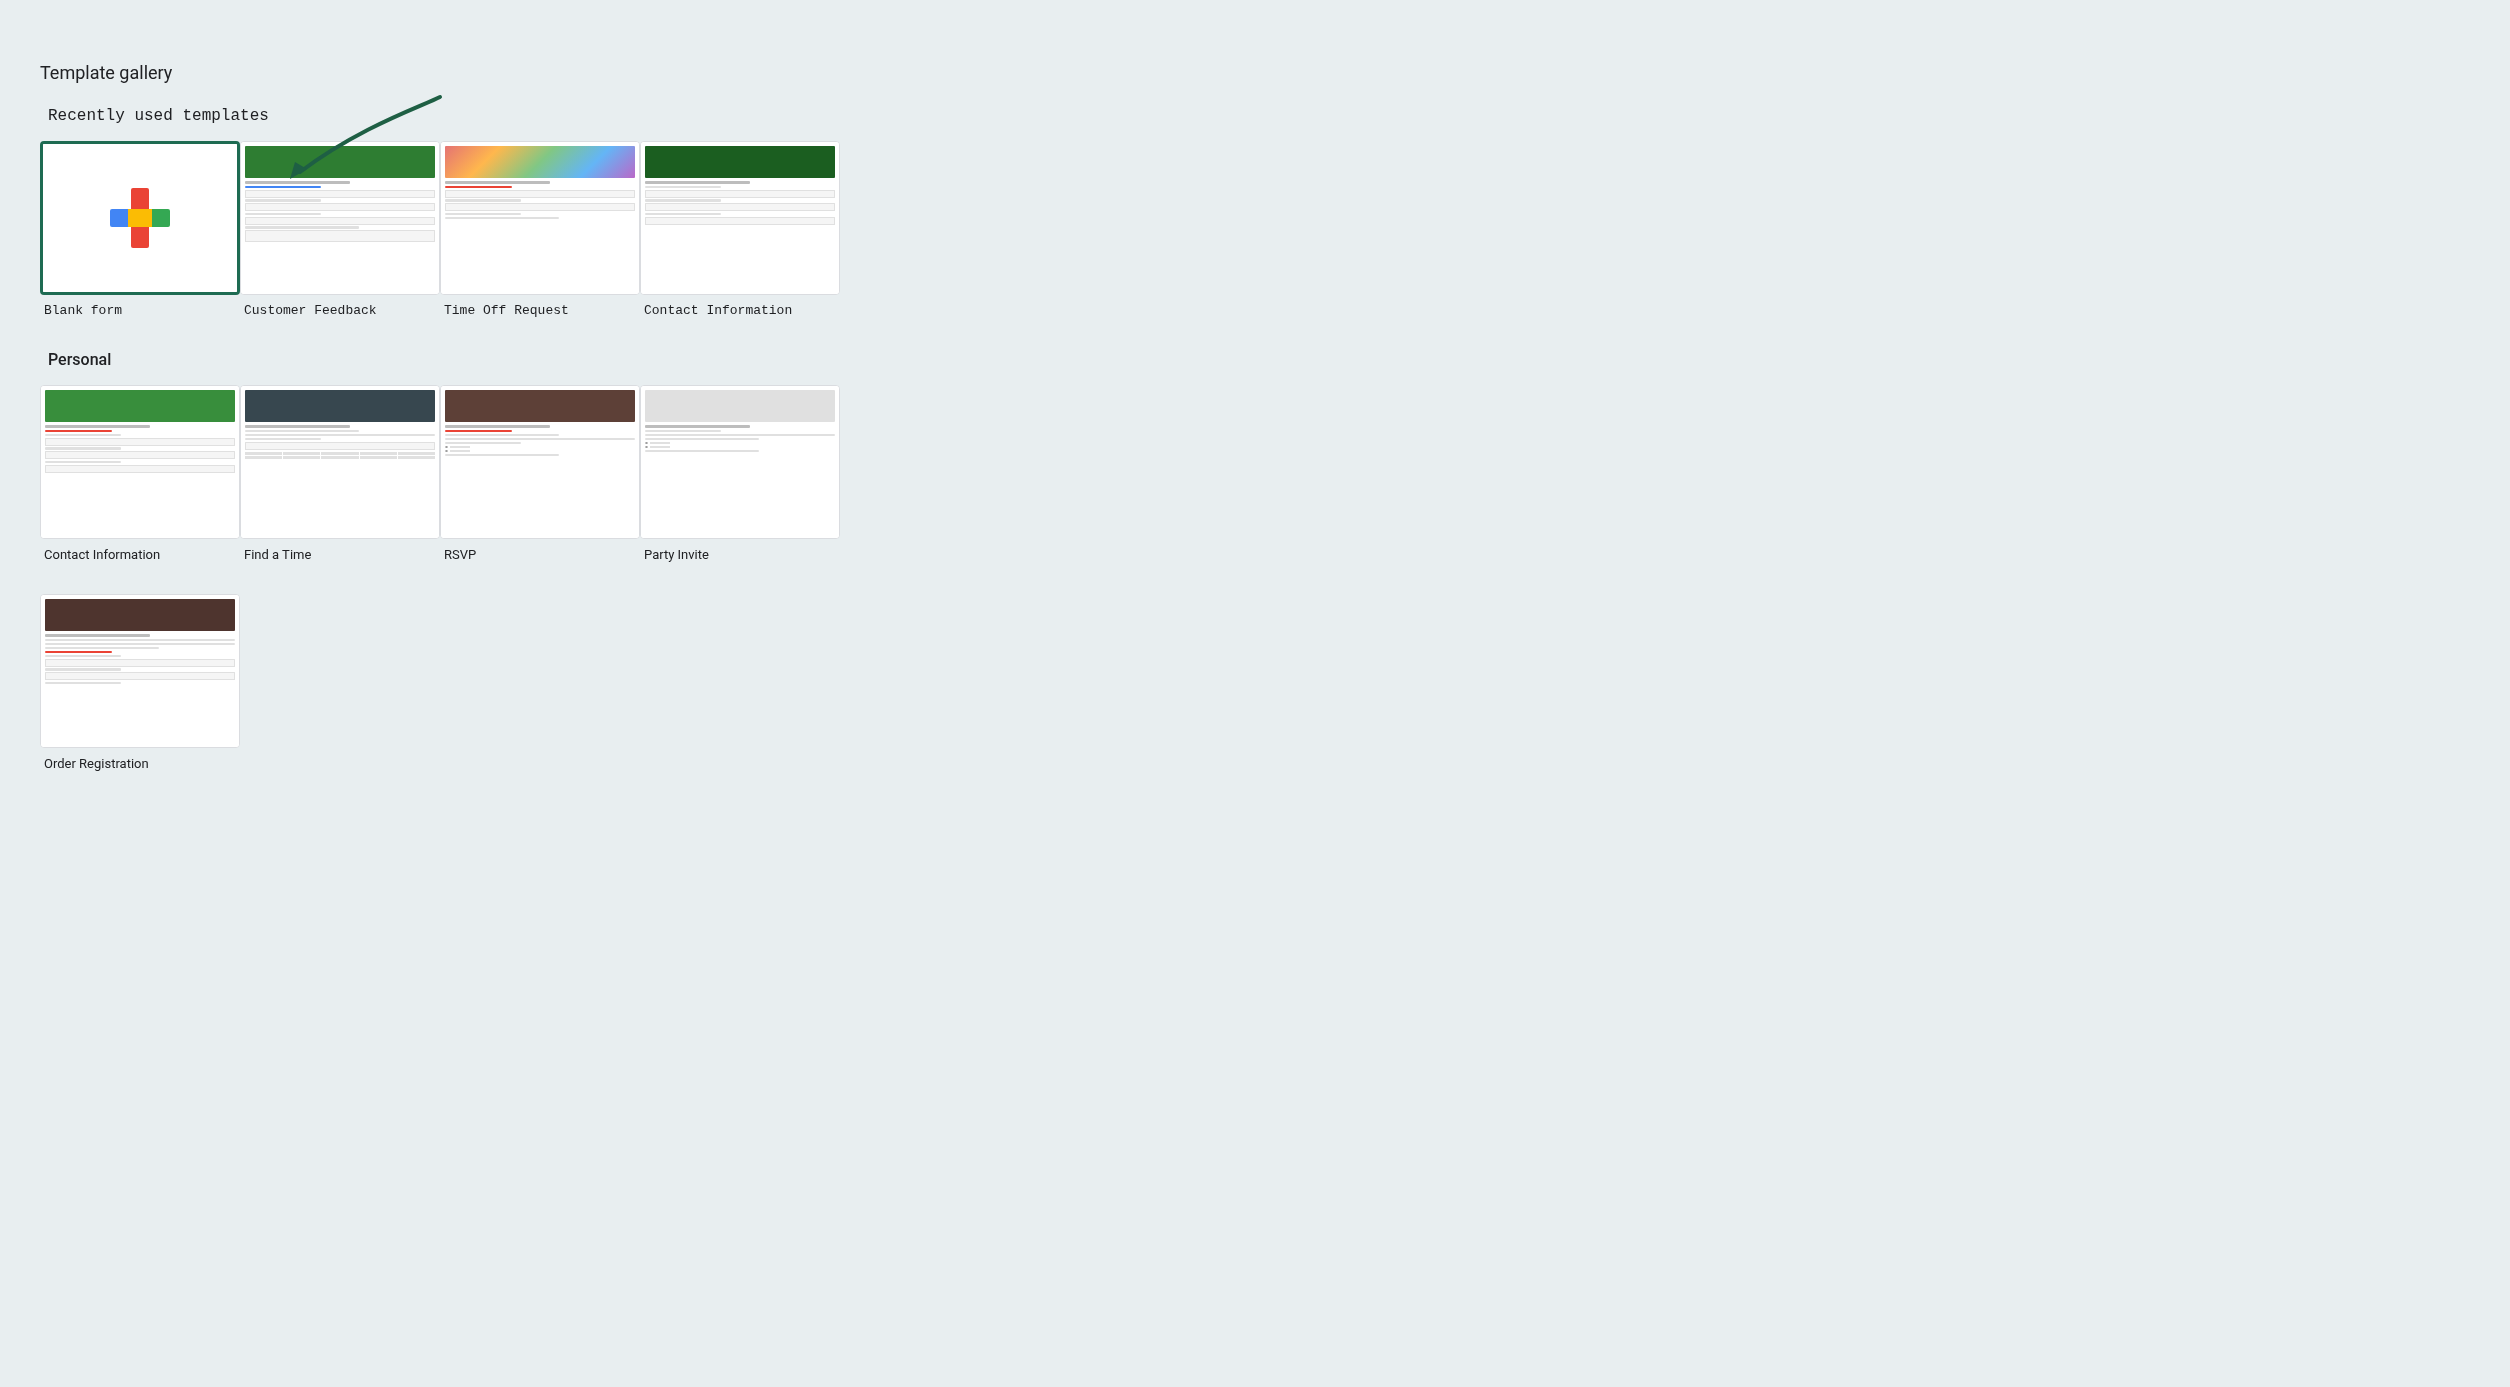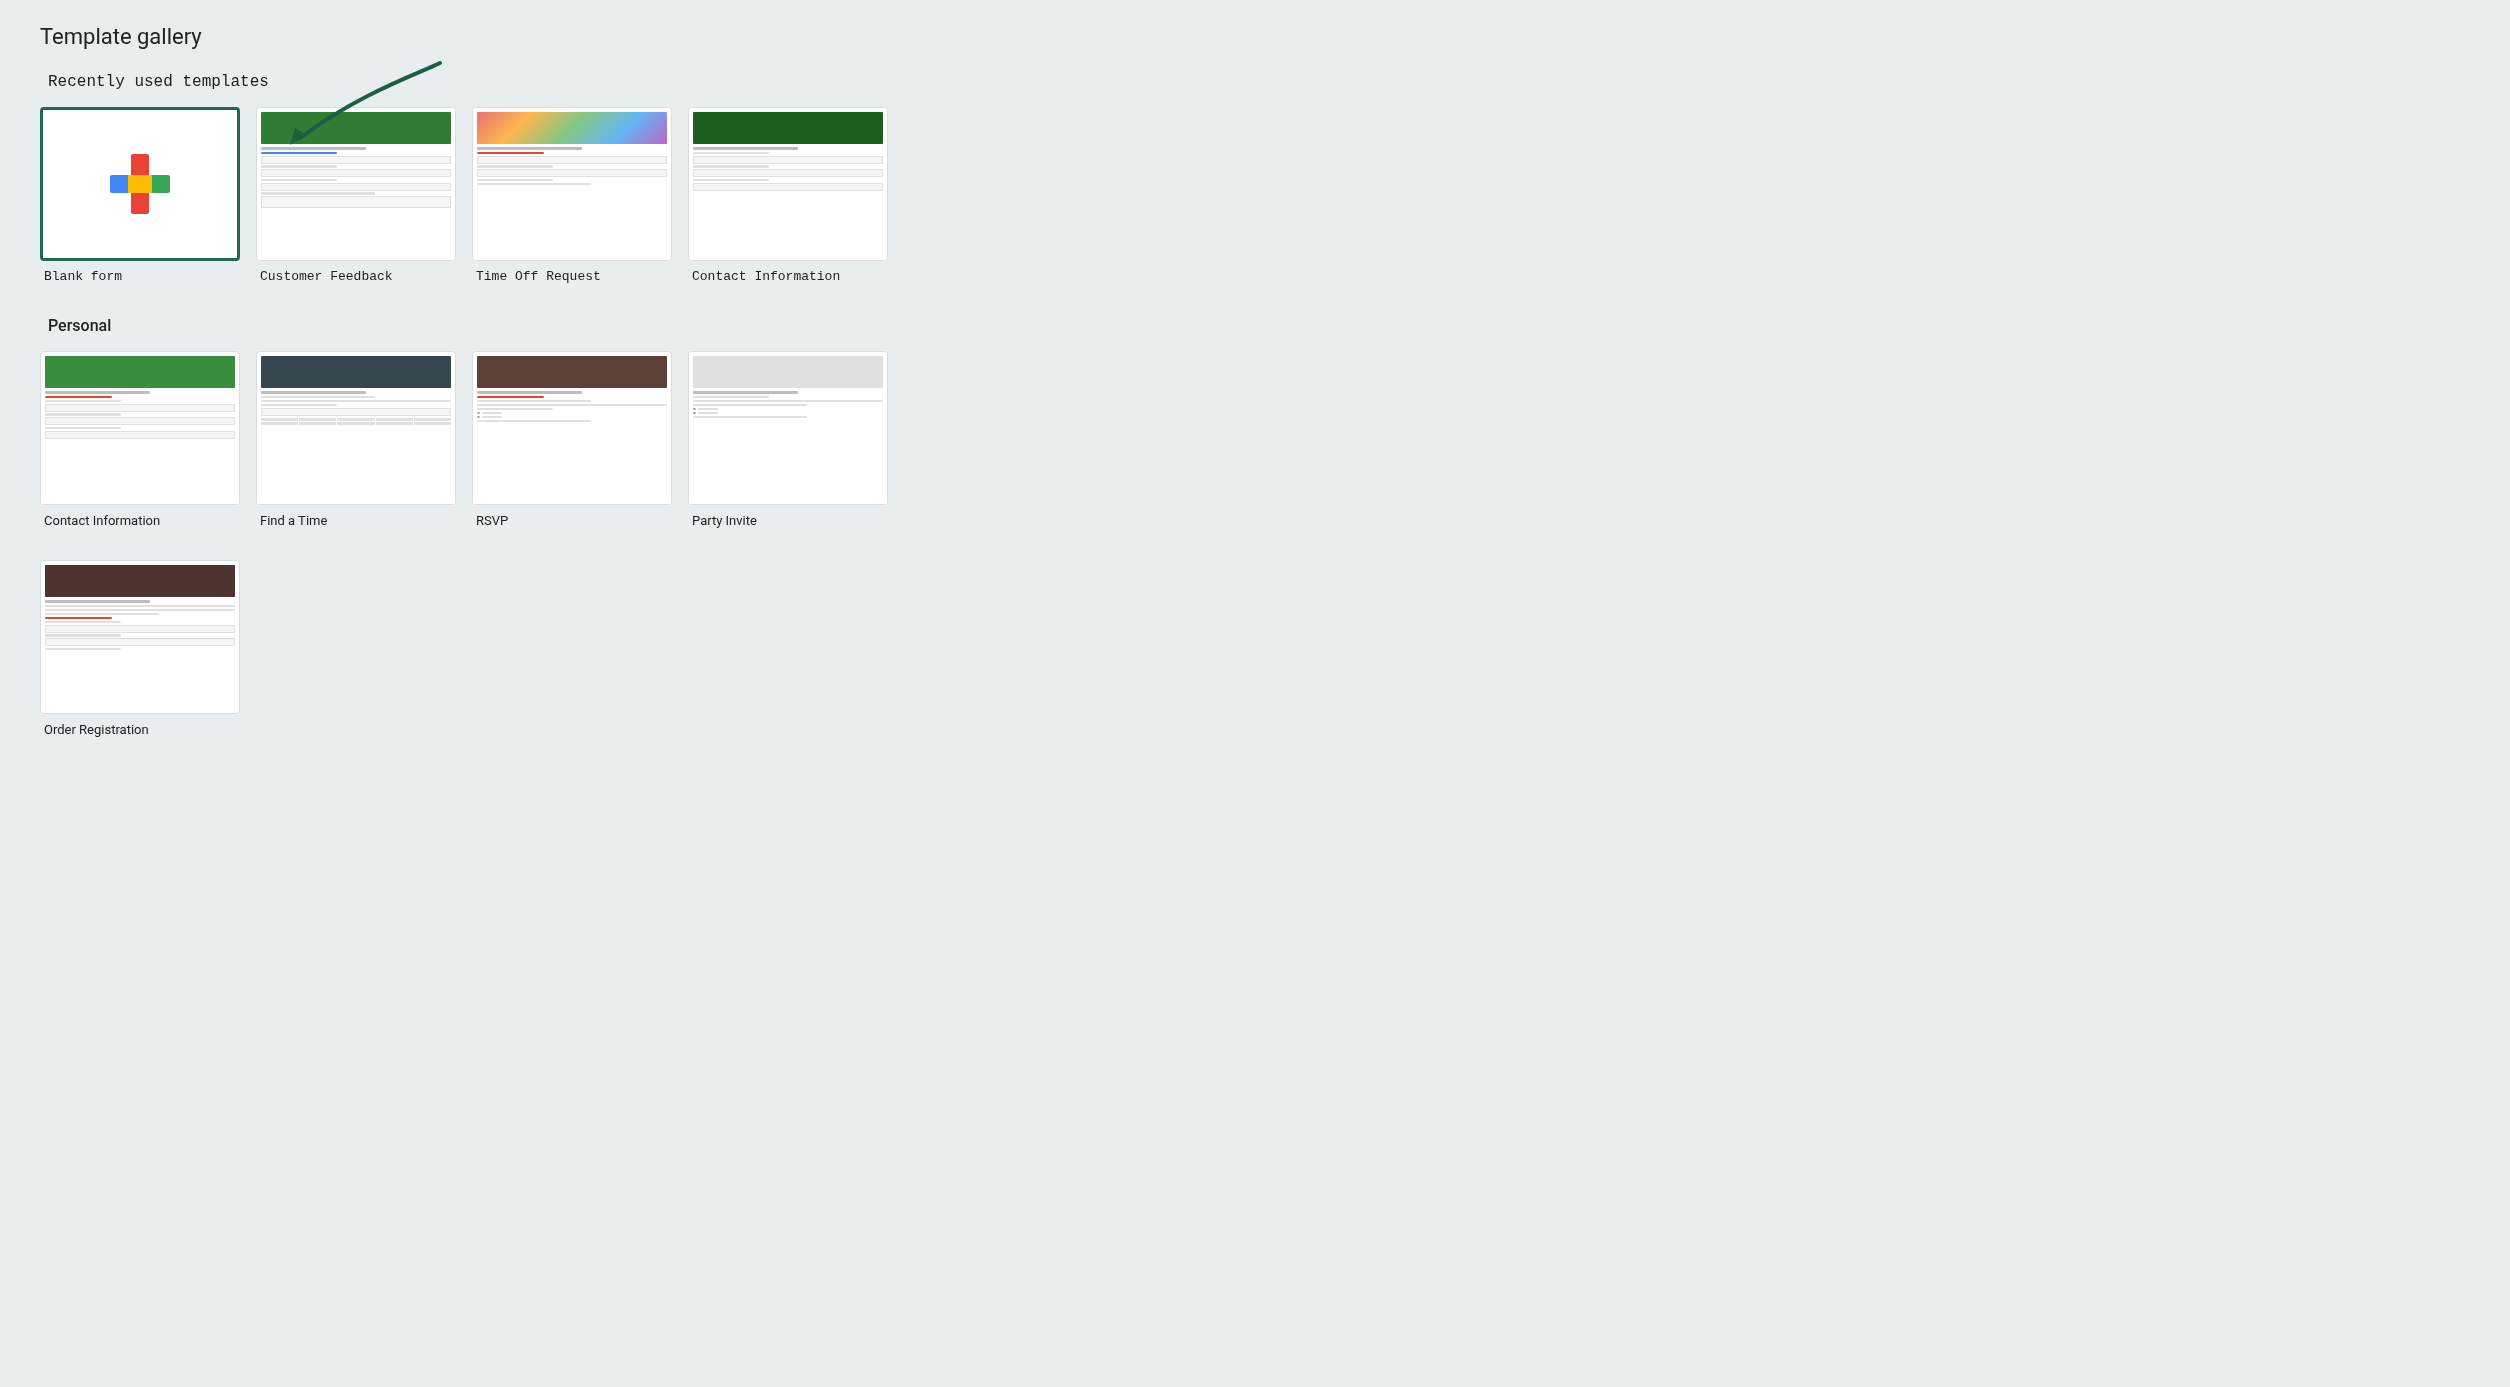--- a/index.html
+++ b/index.html
@@ -4,36 +4,37 @@
   <style>
     * { box-sizing: border-box; margin: 0; padding: 0; }
     body {
       background-color: #e8eef0;
       font-family: 'Google Sans', Roboto, Arial, sans-serif;
       color: #202124;
       min-height: 100vh;
       padding: 24px 40px;
     }
     .page-title {
-      font-size: 22px;
+      font-size: 18px;
       font-weight: 400;
       color: #202124;
       margin-bottom: 24px;
+      margin-top: 38px;
     }
     .section-title {
       font-size: 16px;
       font-weight: 500;
       color: #202124;
       margin-bottom: 16px;
       margin-left: 8px;
     }
     .templates-grid {
       display: flex;
       flex-wrap: wrap;
-      gap: 16px;
+      gap: 0;
       margin-bottom: 32px;
     }
     .template-card {
       display: flex;
       flex-direction: column;
       cursor: pointer;
       width: 200px;
     }
     .template-thumbnail {
       width: 200px;

